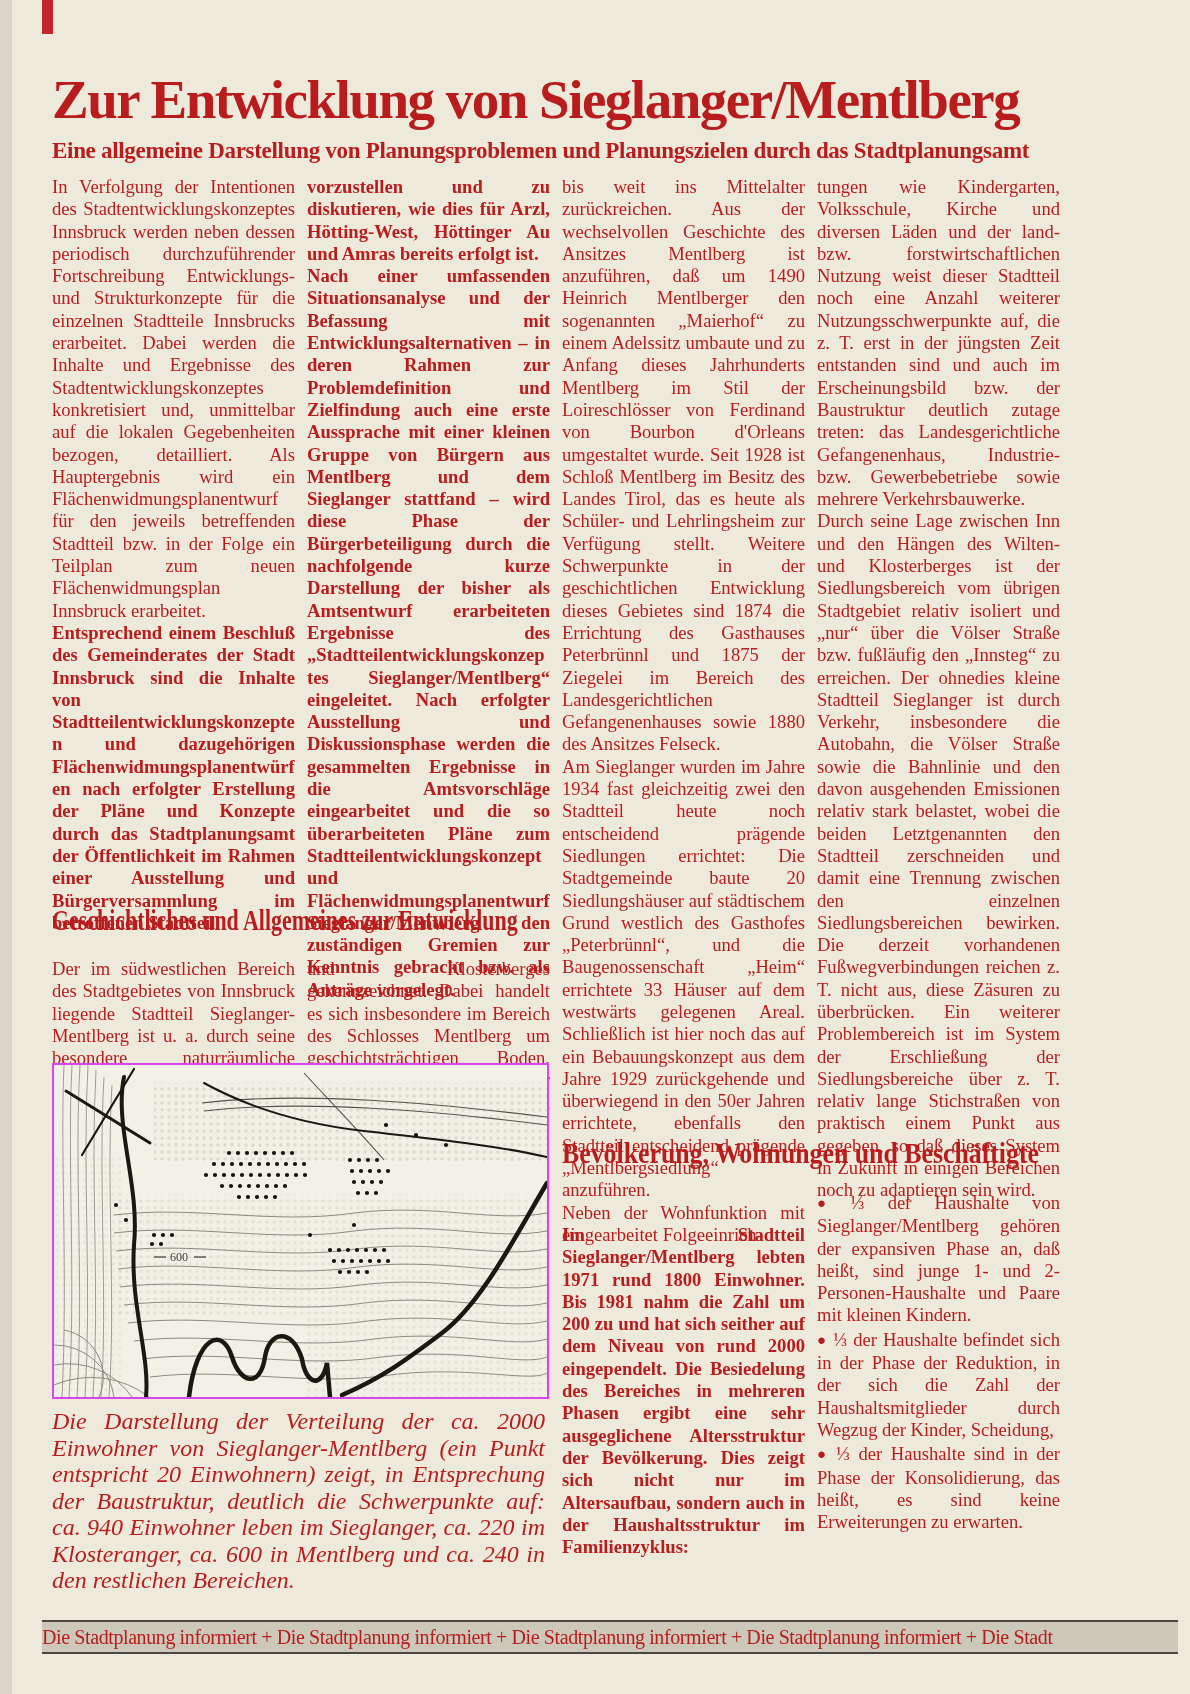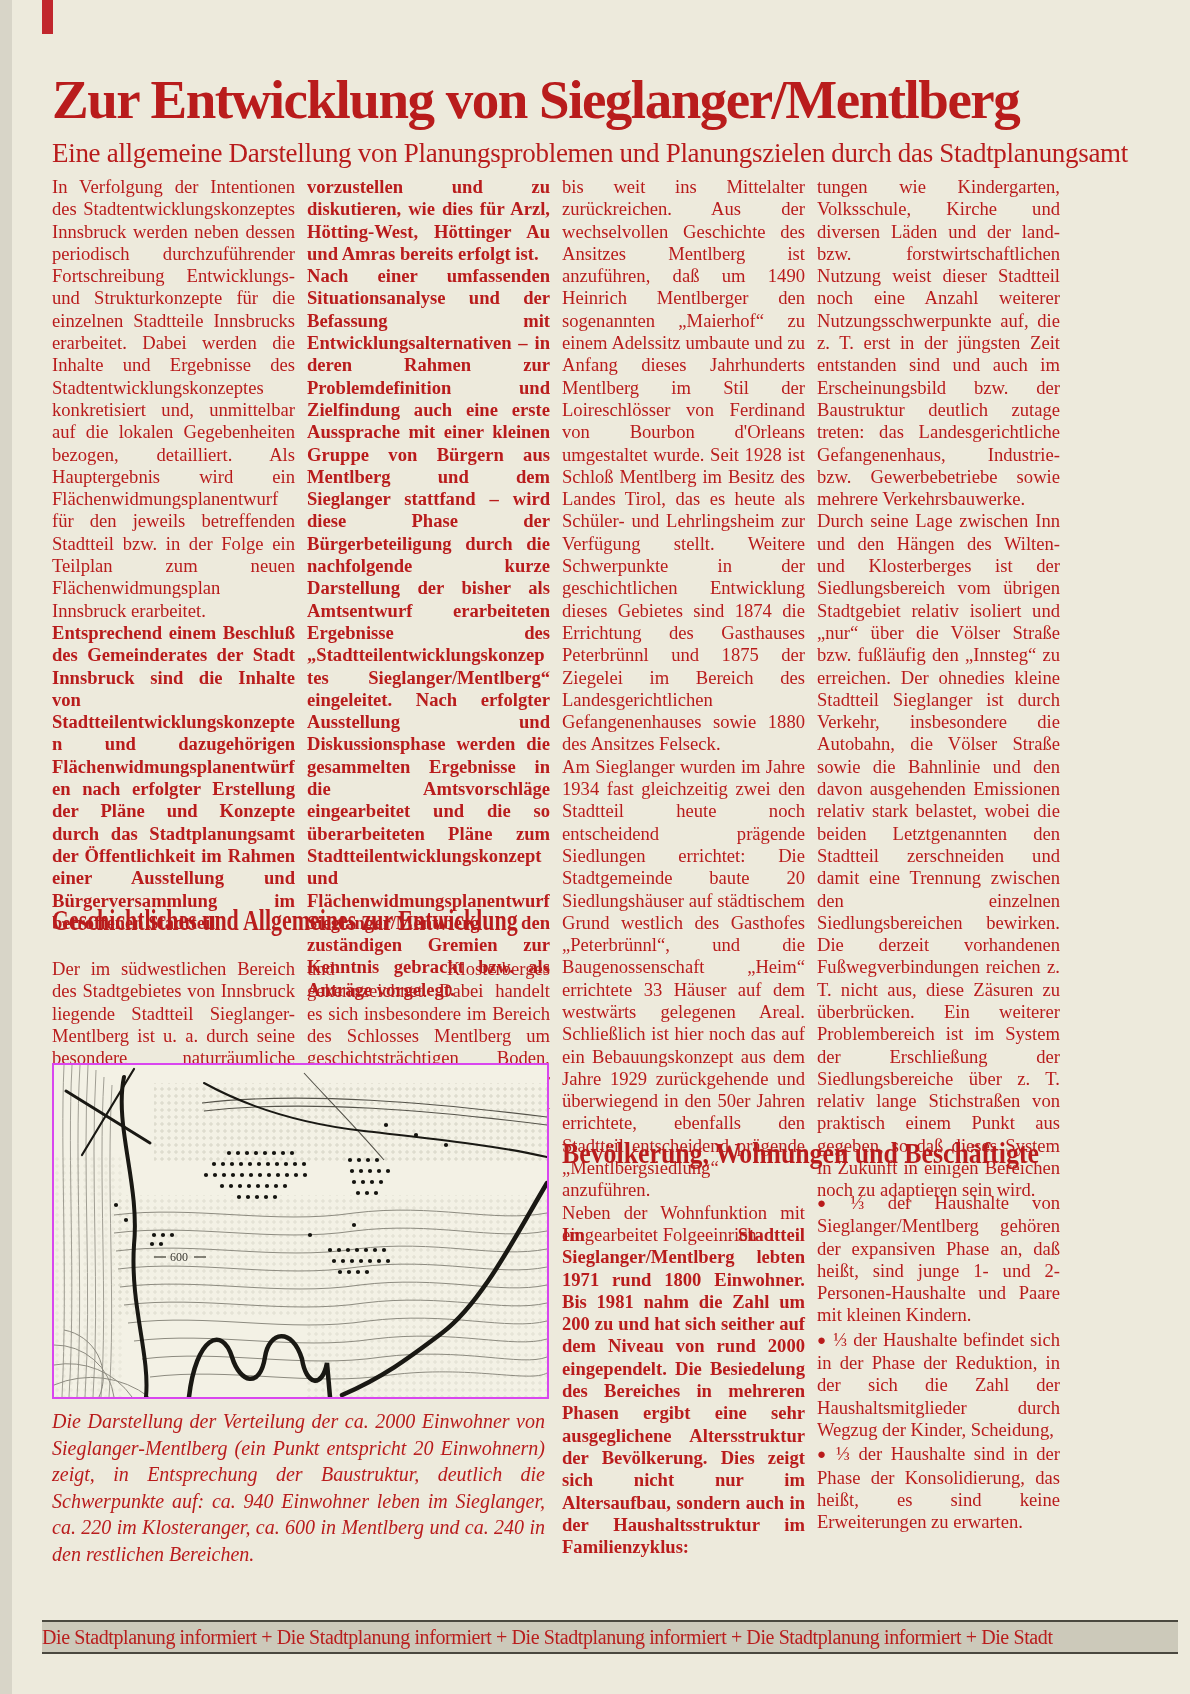--- a/index.html
+++ b/index.html
@@ -1,30 +1,30 @@
 <!DOCTYPE html>
 <html lang="de"><head>
 <meta charset="utf-8">
 <style>
   html,body{margin:0;padding:0;background:#d8d5c8;}
   .page{position:relative;width:1190px;height:1694px;background:#edeadc;overflow:hidden;
         font-family:"Liberation Serif","DejaVu Serif",serif;color:#b91c1c;margin-left:12px;}
   .abs{position:absolute;}
   .red-mark{position:absolute;left:30px;top:0;width:11px;height:34px;background:#c1272d;}
   .title{font-weight:bold;font-size:55px;letter-spacing:-1.5px;white-space:nowrap;line-height:1;}
-  .subtitle{font-weight:normal;font-size:27px;letter-spacing:-0.3px;white-space:nowrap;line-height:1.2;margin-top:10px;}
+  .subtitle{font-weight:bold;font-size:23px;letter-spacing:-0.3px;white-space:nowrap;line-height:1.2;margin-top:10px;}
   .col{width:243px;font-size:18.6px;line-height:22.3px;text-align:justify;
        overflow-wrap:break-word;hyphens:auto;-webkit-hyphens:auto;}
   .col p{margin:0;}
   .bold{font-weight:bold;}
   .sec-head{font-weight:bold;font-size:30px;white-space:nowrap;line-height:1;}
   .squash-hist{display:inline-block;transform:scaleX(0.73);transform-origin:left center;}
   .squash-pop{display:inline-block;transform:scaleX(0.86);transform-origin:left center;}
   .map-fig{border:2px solid #d946ef;background:#f3f1e5;}
-  .caption{width:493px;font-style:italic;font-size:20px;line-height:26.5px;text-align:justify;}
+  .caption{width:493px;font-style:italic;font-size:24px;line-height:26.5px;text-align:justify;}
   .bullets p{margin:0 0 2px 0;}
   .bullet-dot{font-size:15px;margin-right:6px;position:relative;top:-1px;}
   .footer-bar{position:absolute;left:30px;top:1620px;width:1136px;height:30px;
               background:#ccc9ba;border-top:2px solid #4a483f;border-bottom:2px solid #4a483f;
               display:flex;align-items:center;overflow:hidden;}
   .footer-bar span{font-size:20px;letter-spacing:-0.4px;white-space:nowrap;}
   svg text{font-family:"Liberation Serif","DejaVu Serif",serif;}
 </style>
 </head>
 <body>

